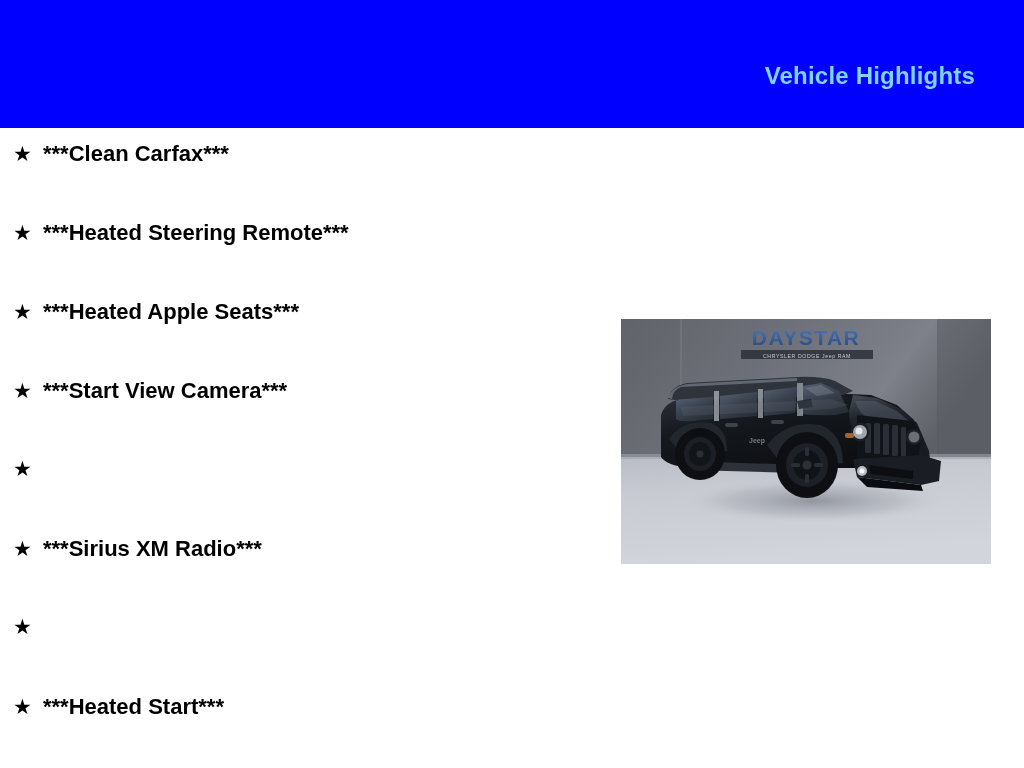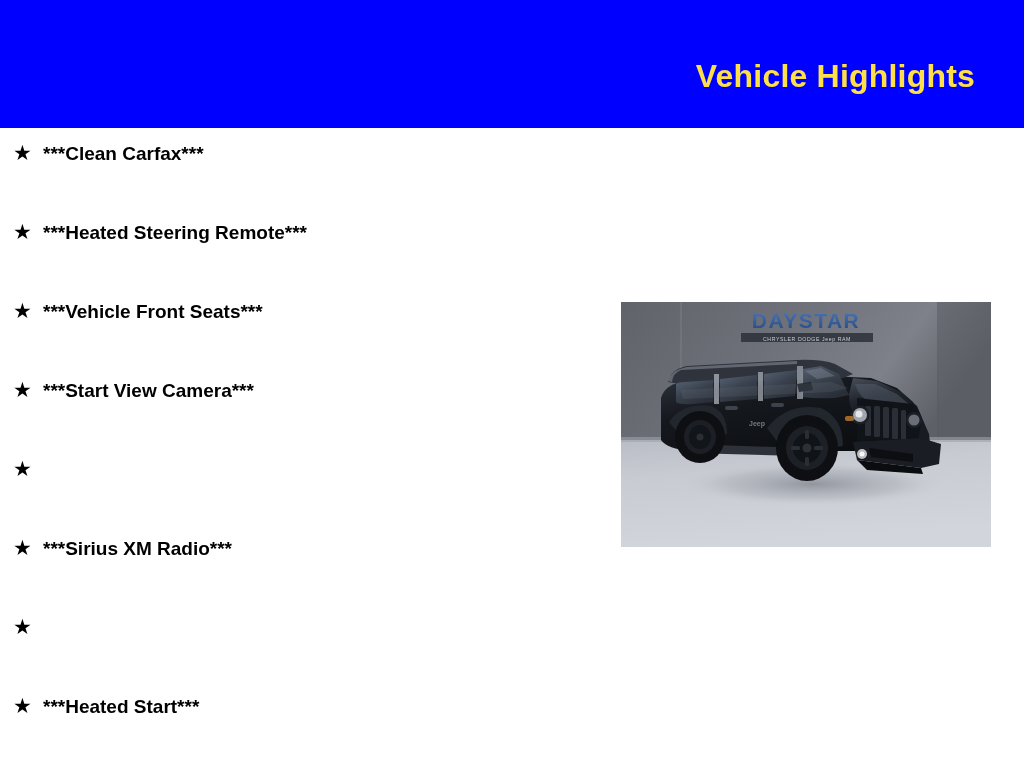--- a/index.html
+++ b/index.html
@@ -24,22 +24,22 @@
     top: 0;
     width: 1024px;
     height: 128px;
     background: #0000ff;
     display: flex;
     align-items: center;
     justify-content: flex-end;
   }
 
   #page-title {
-    color: #fde047;
-    font-size: 32px;
+    color: #7dd3fc;
+    font-size: 24px;
     font-weight: bold;
     letter-spacing: 0.2px;
     padding-right: 49px;
     padding-top: 24px;
     white-space: nowrap;
   }
 
   
   #highlights-list {
     position: absolute;
@@ -62,31 +62,31 @@
     width: 30px;
     flex: 0 0 30px;
     color: #000000;
     font-size: 21px;
     line-height: 1;
     font-family: "DejaVu Sans", sans-serif;
   }
 
   .highlight-text {
     color: #000000;
-    font-size: 19px;
+    font-size: 22px;
     font-weight: bold;
     line-height: 1;
     white-space: nowrap;
   }
 
   
   #vehicle-photo {
     position: absolute;
     left: 621px;
-    top: 302px;
+    top: 319px;
     width: 370px;
     height: 245px;
     overflow: hidden;
     text-align: center;
   }
 
   #vehicle-photo svg { display: block; }
 </style>
 </head>
 <body>
@@ -99,21 +99,21 @@
   <li class="highlight-item">
     <span class="bullet-star">★</span>
     <span class="highlight-text">***Clean Carfax***</span>
   </li>
   <li class="highlight-item">
     <span class="bullet-star">★</span>
     <span class="highlight-text">***Heated Steering Remote***</span>
   </li>
   <li class="highlight-item">
     <span class="bullet-star">★</span>
-    <span class="highlight-text">***Vehicle Front Seats***</span>
+    <span class="highlight-text">***Heated Apple Seats***</span>
   </li>
   <li class="highlight-item">
     <span class="bullet-star">★</span>
     <span class="highlight-text">***Start View Camera***</span>
   </li>
   <li class="highlight-item">
     <span class="bullet-star">★</span>
   </li>
   <li class="highlight-item">
     <span class="bullet-star">★</span>

